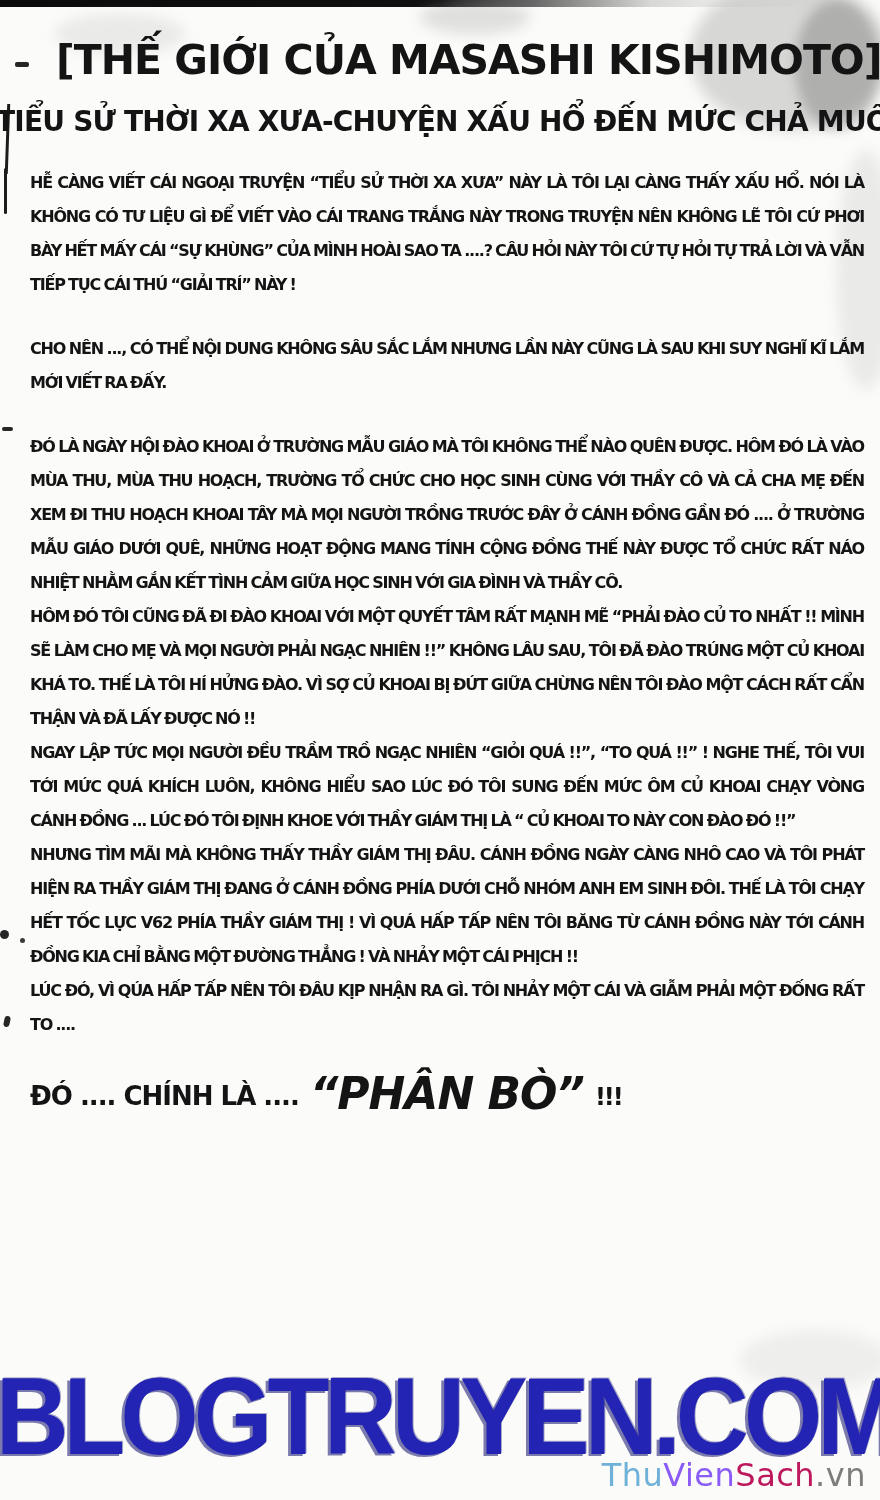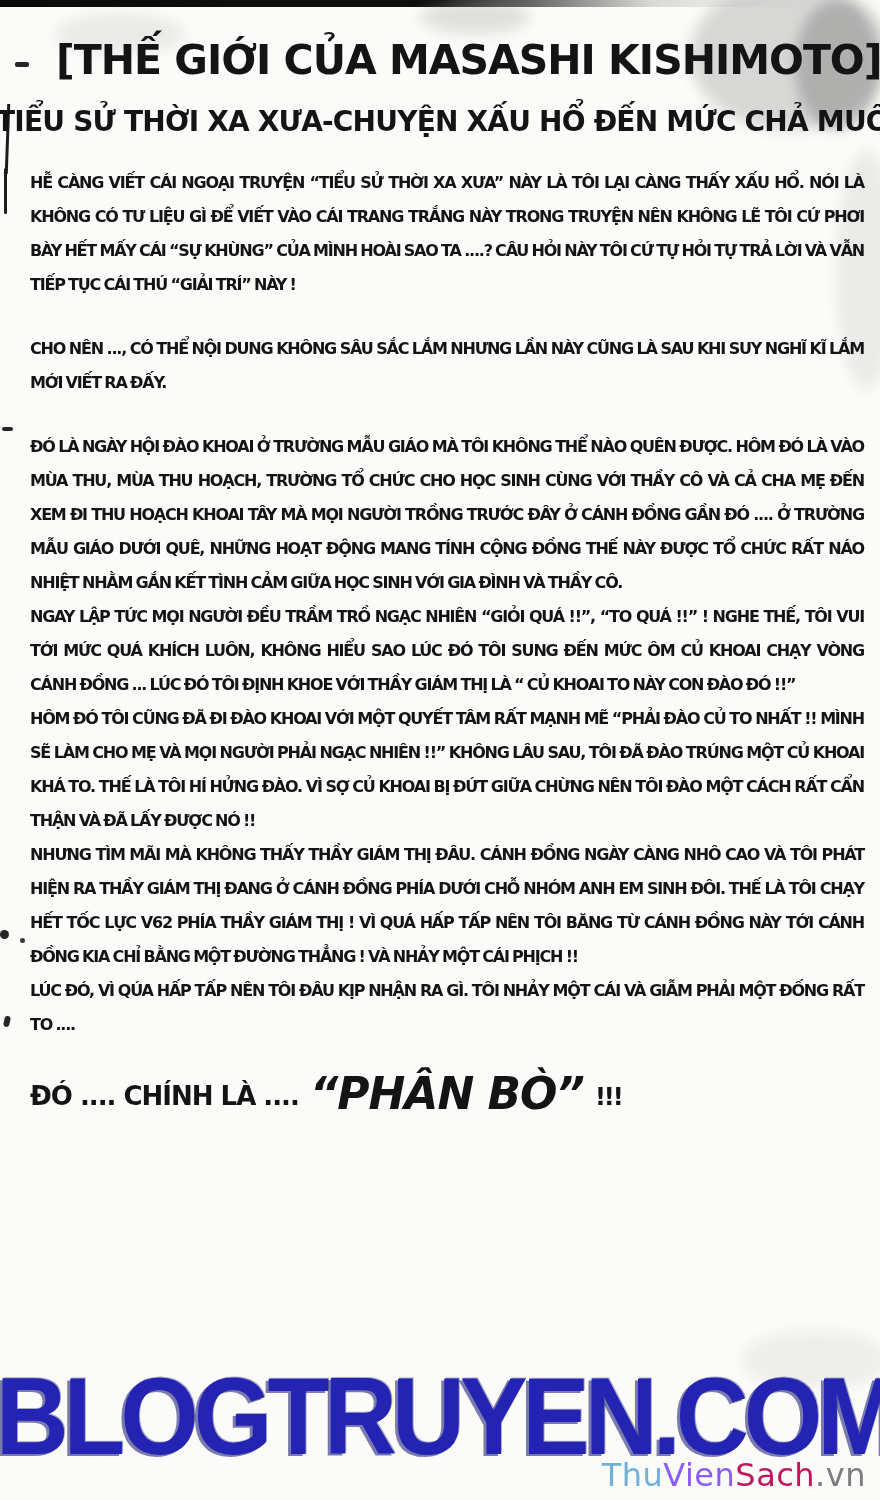--- a/index.html
+++ b/index.html
@@ -92,22 +92,22 @@
   <div class="mark mk-dot"></div>
   <div class="mark mk-comma"></div>
 
   <div class="content">
     <div class="title">[THẾ GIỚI CỦA MASASHI KISHIMOTO]</div>
     <div class="subtitle">TIỂU SỬ THỜI XA XƯA-CHUYỆN XẤU HỔ ĐẾN MỨC CHẢ MUỐN VIẾT RA :</div>
     <div class="body-text">
         <div class="para">HỄ CÀNG VIẾT CÁI NGOẠI TRUYỆN “TIỂU SỬ THỜI XA XƯA” NÀY LÀ TÔI LẠI CÀNG THẤY XẤU HỔ. NÓI LÀ KHÔNG CÓ TƯ LIỆU GÌ ĐỂ VIẾT VÀO CÁI TRANG TRẮNG NÀY TRONG TRUYỆN NÊN KHÔNG LẼ TÔI CỨ PHƠI BÀY HẾT MẤY CÁI “SỰ KHÙNG” CỦA MÌNH HOÀI SAO TA ....? CÂU HỎI NÀY TÔI CỨ TỰ HỎI TỰ TRẢ LỜI VÀ VẪN TIẾP TỤC CÁI THÚ “GIẢI TRÍ” NÀY !</div>
         <div class="para gap">CHO NÊN ..., CÓ THỂ NỘI DUNG KHÔNG SÂU SẮC LẮM NHƯNG LẦN NÀY CŨNG LÀ SAU KHI SUY NGHĨ KĨ LẮM MỚI VIẾT RA ĐẤY.</div>
         <div class="para gap">ĐÓ LÀ NGÀY HỘI ĐÀO KHOAI Ở TRƯỜNG MẪU GIÁO MÀ TÔI KHÔNG THỂ NÀO QUÊN ĐƯỢC. HÔM ĐÓ LÀ VÀO MÙA THU, MÙA THU HOẠCH, TRƯỜNG TỔ CHỨC CHO HỌC SINH CÙNG VỚI THẦY CÔ VÀ CẢ CHA MẸ ĐẾN XEM ĐI THU HOẠCH KHOAI TÂY MÀ MỌI NGƯỜI TRỒNG TRƯỚC ĐÂY Ở CÁNH ĐỒNG GẦN ĐÓ .... Ở TRƯỜNG MẪU GIÁO DƯỚI QUÊ, NHỮNG HOẠT ĐỘNG MANG TÍNH CỘNG ĐỒNG THẾ NÀY ĐƯỢC TỔ CHỨC RẤT NÁO NHIỆT NHẰM GẮN KẾT TÌNH CẢM GIỮA HỌC SINH VỚI GIA ĐÌNH VÀ THẦY CÔ.</div>
+        <div class="para">HÔM ĐÓ TÔI CŨNG ĐÃ ĐI ĐÀO KHOAI VỚI MỘT QUYẾT TÂM RẤT MẠNH MẼ “PHẢI ĐÀO CỦ TO NHẤT !! MÌNH SẼ LÀM CHO MẸ VÀ MỌI NGƯỜI PHẢI NGẠC NHIÊN !!” KHÔNG LÂU SAU, TÔI ĐÃ ĐÀO TRÚNG MỘT CỦ KHOAI KHÁ TO. THẾ LÀ TÔI HÍ HỬNG ĐÀO. VÌ SỢ CỦ KHOAI BỊ ĐỨT GIỮA CHỪNG NÊN TÔI ĐÀO MỘT CÁCH RẤT CẨN THẬN VÀ ĐÃ LẤY ĐƯỢC NÓ !!</div>
         <div class="para">NGAY LẬP TỨC MỌI NGƯỜI ĐỀU TRẦM TRỒ NGẠC NHIÊN “GIỎI QUÁ !!”, “TO QUÁ !!” ! NGHE THẾ, TÔI VUI TỚI MỨC QUÁ KHÍCH LUÔN, KHÔNG HIỂU SAO LÚC ĐÓ TÔI SUNG ĐẾN MỨC ÔM CỦ KHOAI CHẠY VÒNG CÁNH ĐỒNG ... LÚC ĐÓ TÔI ĐỊNH KHOE VỚI THẦY GIÁM THỊ LÀ “ CỦ KHOAI TO NÀY CON ĐÀO ĐÓ !!”</div>
-        <div class="para">HÔM ĐÓ TÔI CŨNG ĐÃ ĐI ĐÀO KHOAI VỚI MỘT QUYẾT TÂM RẤT MẠNH MẼ “PHẢI ĐÀO CỦ TO NHẤT !! MÌNH SẼ LÀM CHO MẸ VÀ MỌI NGƯỜI PHẢI NGẠC NHIÊN !!” KHÔNG LÂU SAU, TÔI ĐÃ ĐÀO TRÚNG MỘT CỦ KHOAI KHÁ TO. THẾ LÀ TÔI HÍ HỬNG ĐÀO. VÌ SỢ CỦ KHOAI BỊ ĐỨT GIỮA CHỪNG NÊN TÔI ĐÀO MỘT CÁCH RẤT CẨN THẬN VÀ ĐÃ LẤY ĐƯỢC NÓ !!</div>
         <div class="para">NHƯNG TÌM MÃI MÀ KHÔNG THẤY THẦY GIÁM THỊ ĐÂU. CÁNH ĐỒNG NGÀY CÀNG NHÔ CAO VÀ TÔI PHÁT HIỆN RA THẦY GIÁM THỊ ĐANG Ở CÁNH ĐỒNG PHÍA DƯỚI CHỖ NHÓM ANH EM SINH ĐÔI. THẾ LÀ TÔI CHẠY HẾT TỐC LỰC V62 PHÍA THẦY GIÁM THỊ ! VÌ QUÁ HẤP TẤP NÊN TÔI BĂNG TỪ CÁNH ĐỒNG NÀY TỚI CÁNH ĐỒNG KIA CHỈ BẰNG MỘT ĐƯỜNG THẲNG ! VÀ NHẢY MỘT CÁI PHỊCH !!</div>
         <div class="para">LÚC ĐÓ, VÌ QÚA HẤP TẤP NÊN TÔI ĐÂU KỊP NHẬN RA GÌ. TÔI NHẢY MỘT CÁI VÀ GIẪM PHẢI MỘT ĐỐNG RẤT TO ....</div>
       </div>
     <div class="closing">
       <span class="pre">ĐÓ .... CHÍNH LÀ ....</span>
       <span class="emph">“PHÂN BÒ”</span>
       <span class="suf">!!!</span>
     </div>
   </div>
 

